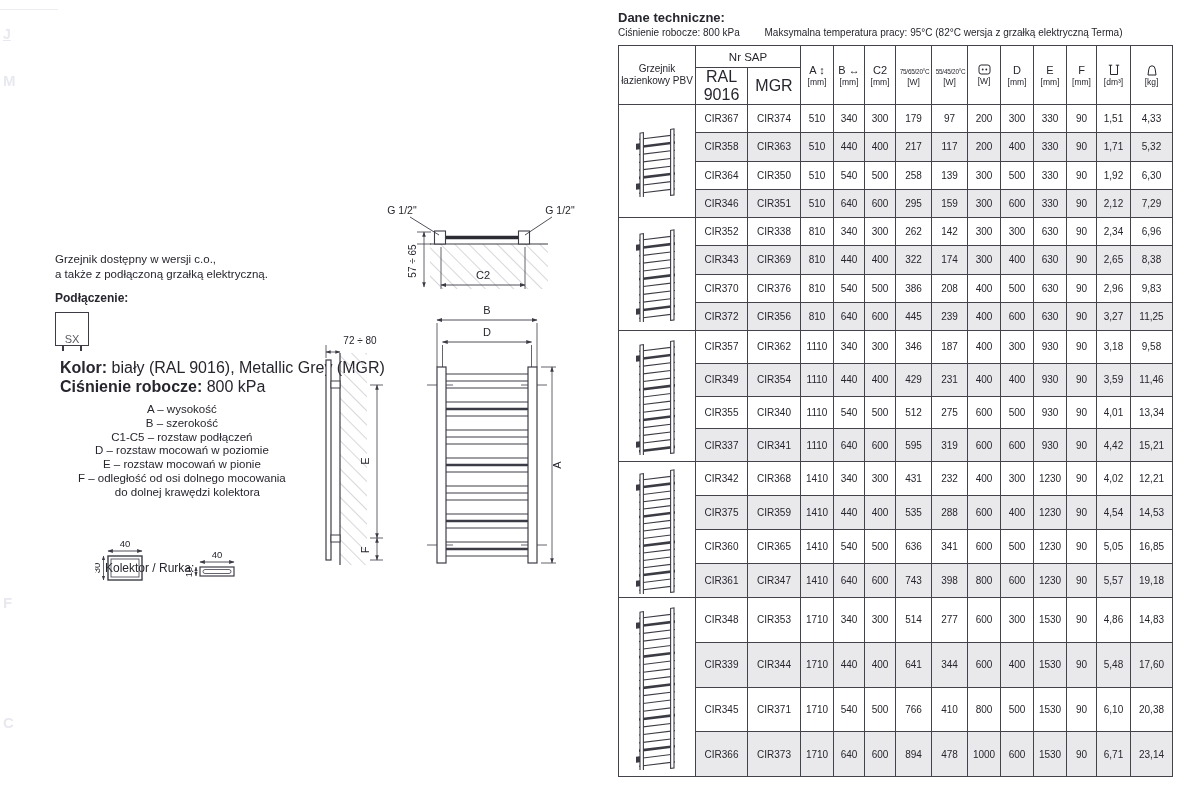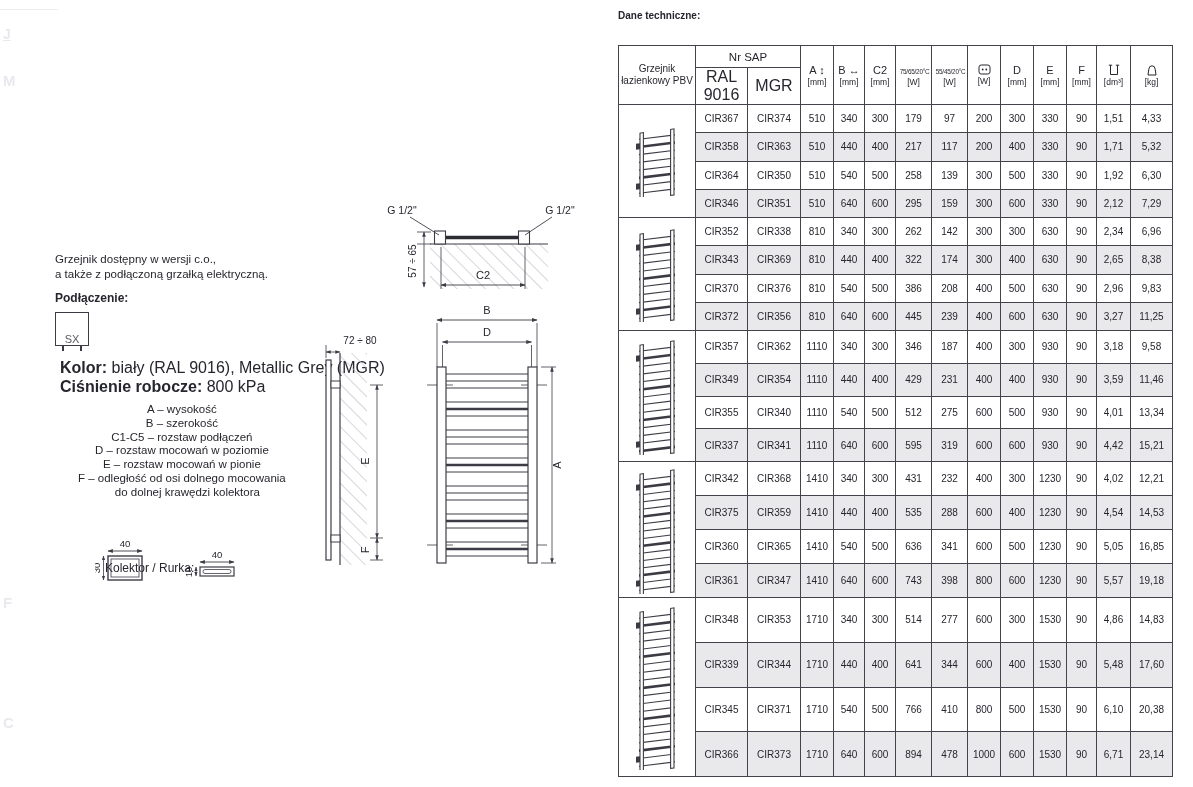--- a/index.html
+++ b/index.html
@@ -21,21 +21,21 @@
   .kv-line{left:60px;font-size:16px;}
   .kv-line b{font-weight:bold;}
   .legend{left:78px;top:403px;font-size:11.5px;line-height:13.8px;text-align:center;}
   .legend .indent{padding-left:11px;}
   .kolektor-head{left:105px;top:517px;font-size:12px;font-weight:normal;margin-top:44px;}
 
   
   svg text{font-family:"Liberation Sans",sans-serif;fill:#26262e;}
 
   
-  .tbl-title{left:618px;top:10px;font-size:10px;font-weight:bold;}
+  .tbl-title{left:618px;top:10px;font-size:13px;font-weight:bold;}
   .tbl-sub{left:618px;top:27px;font-size:10px;}
   .tbl-sub .seg2{margin-left:22px;}
   table.data{position:absolute;left:618px;top:45px;border-collapse:collapse;table-layout:fixed;
              width:554px;border:1.5px solid #43434b;}
   table.data th,table.data td{border:1px solid #43434b;text-align:center;vertical-align:middle;
              padding:0;font-weight:normal;overflow:hidden;}
   table.data td{font-size:10px;}
   thead th{font-size:11px;}
   th.c-prod{font-size:10px;line-height:12px;padding:0 2px;}
   th.c-sap{font-size:11.5px;}
@@ -188,20 +188,24 @@
     <line x1="201" y1="350" x2="227" y2="350" stroke="#3c3c46" stroke-width="0.8"></line>
     <rect x="117" y="172" width="9" height="196" fill="#fff" stroke="#3c3c46" stroke-width="1.2"></rect>
     <rect x="208" y="172" width="9" height="196" fill="#fff" stroke="#3c3c46" stroke-width="1.2"></rect>
     <line x1="221" y1="172" x2="236" y2="172" stroke="#3c3c46" stroke-width="0.8"></line>
     <line x1="221" y1="368" x2="236" y2="368" stroke="#3c3c46" stroke-width="0.8"></line>
     <line x1="232" y1="172" x2="232" y2="368" stroke="#3c3c46" stroke-width="0.8" marker-start="url(#ar)" marker-end="url(#ar)"></line>
     <text transform="translate(241,270) rotate(-90)" font-size="11" text-anchor="middle">A</text>
   </svg>
 
   <div class="abs tbl-title">Dane techniczne:</div>
+  <div class="abs tbl-sub">
+    <span>Ciśnienie robocze: 800 kPa</span>
+    <span class="seg2">Maksymalna temperatura pracy: 95°C (82°C wersja z grzałką elektryczną Terma)</span>
+  </div>
 
   <table class="data">
     <colgroup>
       <col style="width:77px">
         <col style="width:52px">
         <col style="width:53px">
       <col style="width:33px">
         <col style="width:31px">
         <col style="width:31px">
       <col style="width:36px">

